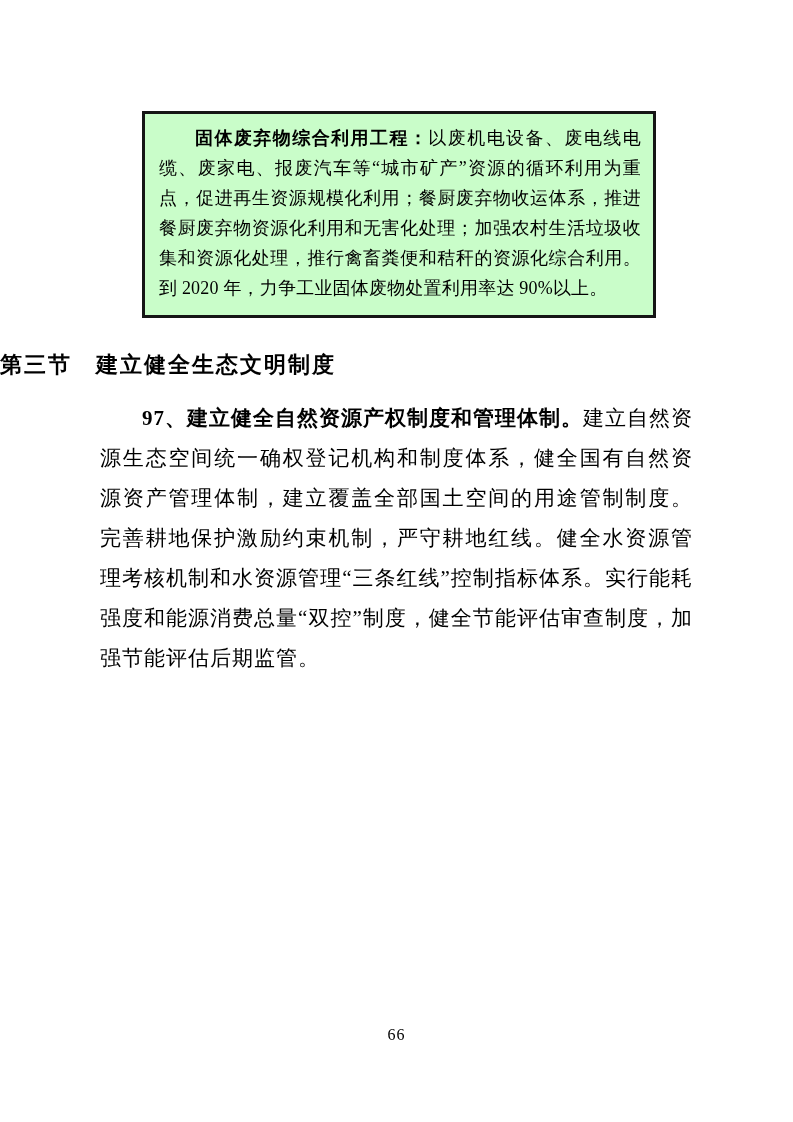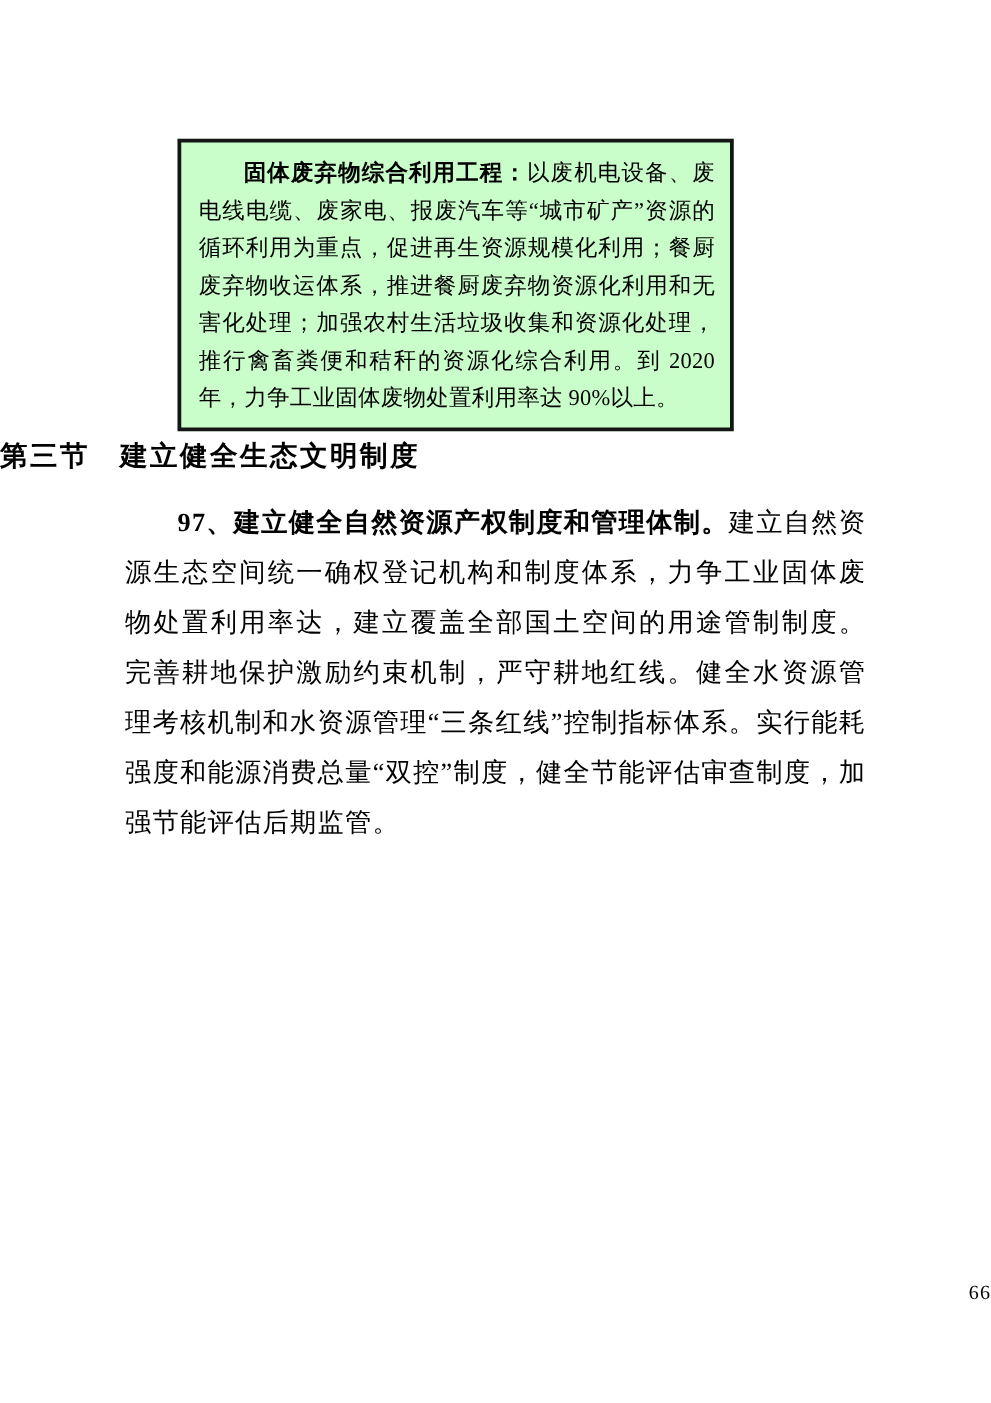--- a/index.html
+++ b/index.html
@@ -16,21 +16,21 @@
     position: relative;
     width: 793px;
     height: 1122px;
     background: #ffffff;
   }
   
   .callout {
     position: absolute;
     left: 142px;
     top: 111px;
-    width: 445px;
+    width: 514px;
     min-height: 207px;
     background: #c9fdc9;
     border: 3px solid #151515;
     padding: 9px 12px 9px 14px;
     font-size: 18px;
     line-height: 30px;
     letter-spacing: 0.2px;
     text-align: justify;
   }
   .callout p { text-indent: 2em; }
@@ -57,35 +57,35 @@
     letter-spacing: 1px;
     text-align: justify;
   }
   .content p { text-indent: 2em; }
   
   .page-number {
     position: absolute;
     top: 1026px;
     left: 0;
     width: 100%;
-    text-align: right;
+    text-align: center;
     font-size: 16px;
     letter-spacing: 1px;
   }
 </style>
 </head>
 <body>
 
 <div class="page">
 
   <div class="callout" style="background: rgb(201, 253, 201); border-color: rgb(21, 21, 21);">
     <p><span class="lead">固体废弃物综合利用工程：</span><span>以废机电设备、废电线电缆、废家电、报废汽车等“城市矿产”资源的循环利用为重点，促进再生资源规模化利用；餐厨废弃物收运体系，推进餐厨废弃物资源化利用和无害化处理；加强农村生活垃圾收集和资源化处理，推行禽畜粪便和秸秆的资源化综合利用。到 2020 年，力争工业固体废物处置利用率达 90%以上。</span></p>
   </div>
 
   <h2 class="heading">第三节　建立健全生态文明制度</h2>
 
   <div class="content">
-    <p><span class="lead">97、建立健全自然资源产权制度和管理体制。</span><span>建立自然资源生态空间统一确权登记机构和制度体系，力争工业固体废物处置利用率达，建立覆盖全部国土空间的用途管制制度。完善耕地保护激励约束机制，严守耕地红线。健全水资源管理考核机制和水资源管理“三条红线”控制指标体系。实行能耗强度和能源消费总量“双控”制度，健全节能评估审查制度，加强节能评估后期监管。</span></p>
+    <p><span class="lead">97、建立健全自然资源产权制度和管理体制。</span><span>建立自然资源生态空间统一确权登记机构和制度体系，健全国有自然资源资产管理体制，建立覆盖全部国土空间的用途管制制度。完善耕地保护激励约束机制，严守耕地红线。健全水资源管理考核机制和水资源管理“三条红线”控制指标体系。实行能耗强度和能源消费总量“双控”制度，健全节能评估审查制度，加强节能评估后期监管。</span></p>
   </div>
 
   <div class="page-number">66</div>
 
 </div>
 
 </body></html>

